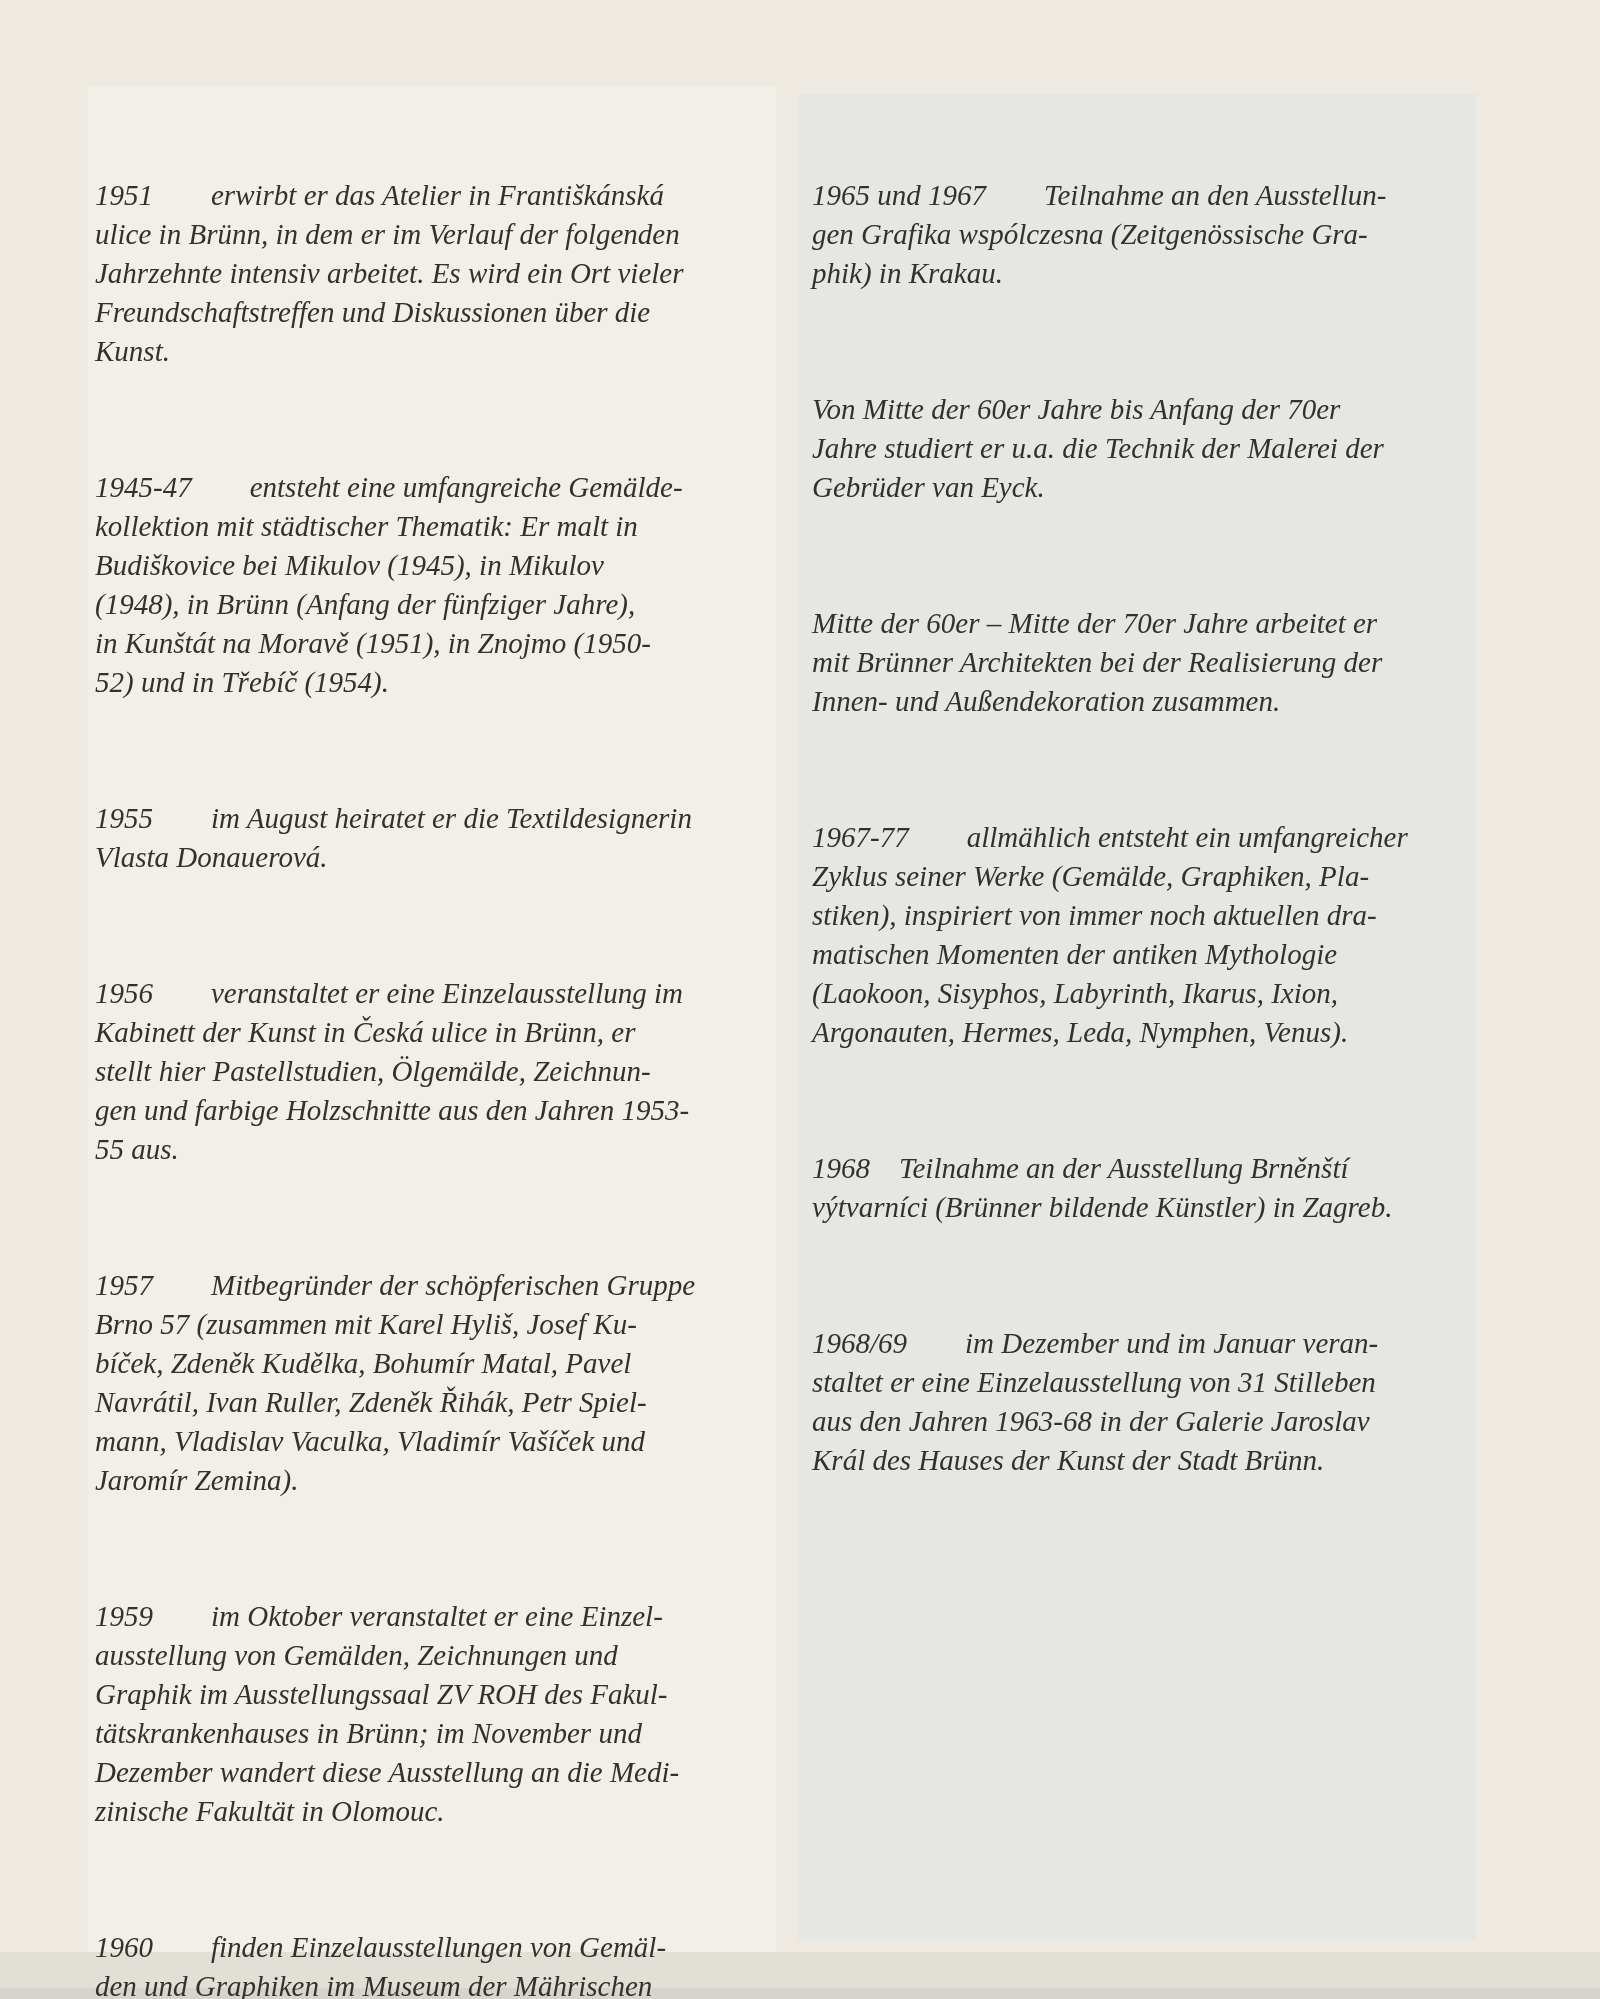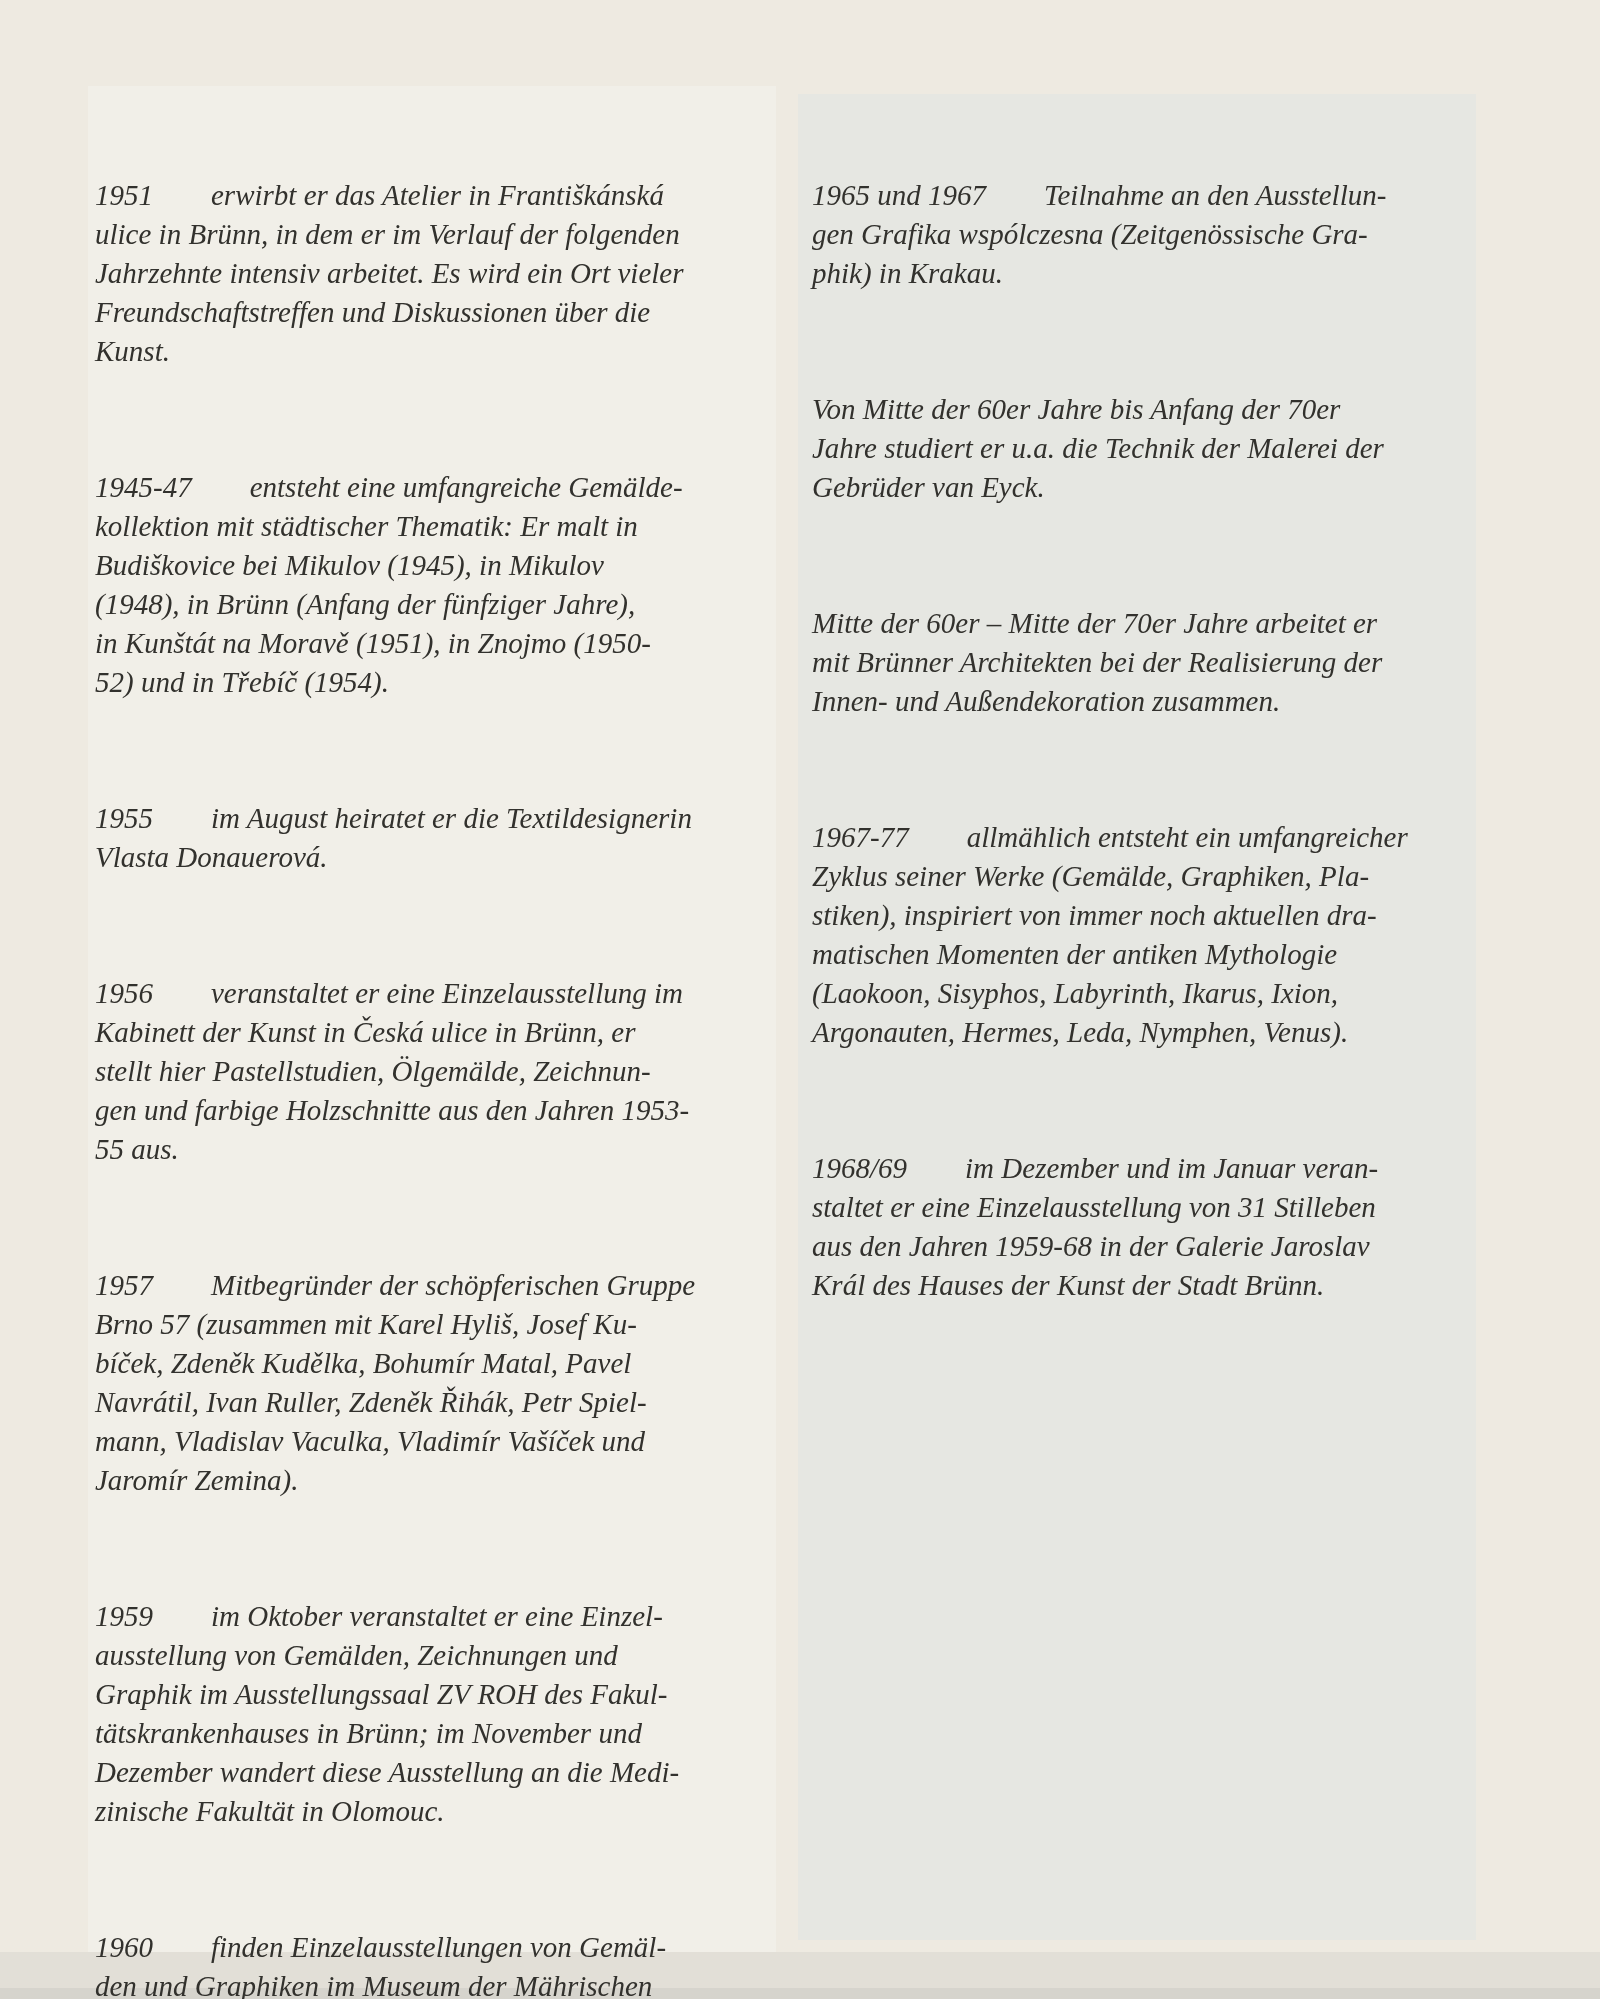--- a/index.html
+++ b/index.html
@@ -95,20 +95,22 @@
 Gebrüder van Eyck.</span></p>
     <p><span class="yr"></span><span>Mitte der 60er – Mitte der 70er Jahre arbeitet er
 mit Brünner Architekten bei der Realisierung der
 Innen- und Außendekoration zusammen.</span></p>
     <p><span class="yr">1967-77</span><span>  allmählich entsteht ein umfangreicher
 Zyklus seiner Werke (Gemälde, Graphiken, Pla-
 stiken), inspiriert von immer noch aktuellen dra-
 matischen Momenten der antiken Mythologie
 (Laokoon, Sisyphos, Labyrinth, Ikarus, Ixion,
 Argonauten, Hermes, Leda, Nymphen, Venus).</span></p>
+    <p><span class="yr">1968</span><span> Teilnahme an der Ausstellung Brněnští
+výtvarníci (Brünner bildende Künstler) in Zagreb.</span></p>
     <p><span class="yr">1968/69</span><span>  im Dezember und im Januar veran-
 staltet er eine Einzelausstellung von 31 Stilleben
-aus den Jahren 1959-68 in der Galerie Jaroslav
+aus den Jahren 1963-68 in der Galerie Jaroslav
 Král des Hauses der Kunst der Stadt Brünn.</span></p>
     
     
   </div>
 </div>
 
 </body></html>

